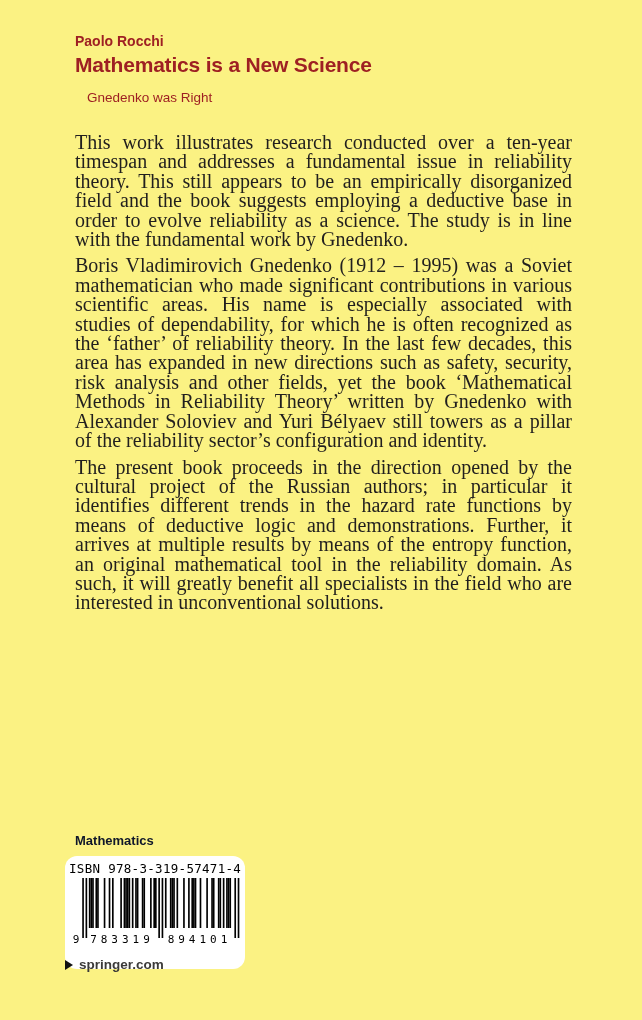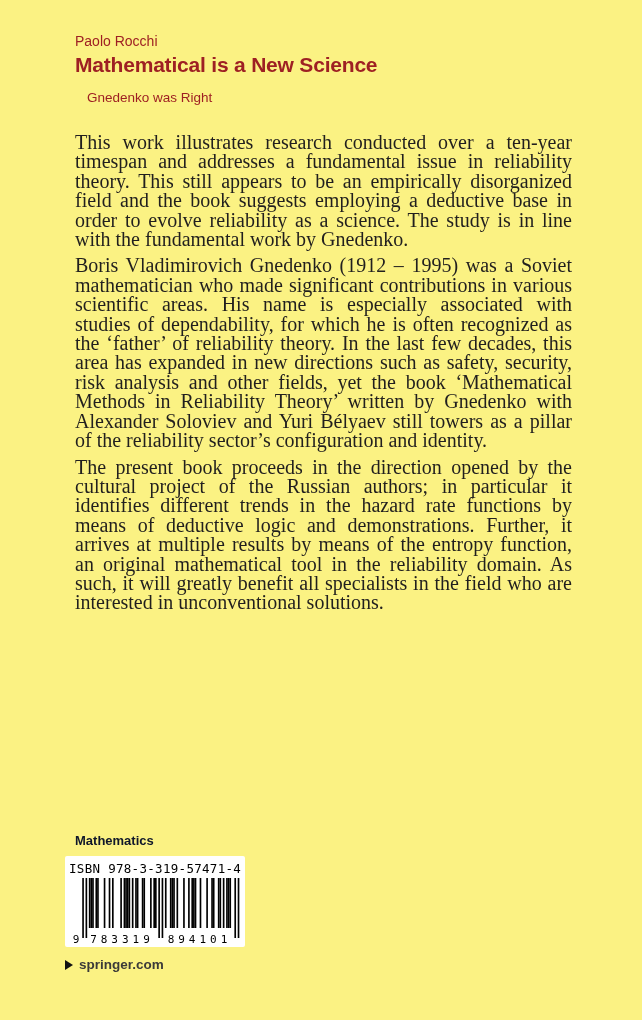--- a/index.html
+++ b/index.html
@@ -19,21 +19,21 @@
   .header {
     position: absolute;
     top: 32px;
     left: 75px;
     width: 500px;
     color: #9e2023;
   }
   .author {
     font-size: 14px;
     line-height: 18px;
-    font-weight: 400;
+    font-weight: 700;
     margin: 0 0 2px 0;
   }
   .title {
     font-size: 21px;
     line-height: 25px;
     font-weight: 700;
     letter-spacing: -0.2px;
     margin: 0 0 4px 0;
   }
   .subtitle {
@@ -69,23 +69,23 @@
     font-size: 13px;
     font-weight: 700;
     color: #0f172a;
   }
 
   .barcode-box {
     position: absolute;
     top: 856px;
     left: 65px;
     width: 180px;
-    height: 91px;
+    height: 113px;
     background: #ffffff;
-    border-radius: 2px;
+    border-radius: 12px;
     box-sizing: border-box;
     padding: 5px 4px 4px 4px;
   }
   .isbn-label {
     font-family: "DejaVu Sans Mono", "Liberation Mono", monospace;
     font-size: 12.5px;
     line-height: 15px;
     letter-spacing: 0.3px;
     color: #000;
     text-align: center;
@@ -139,21 +139,21 @@
     color: #3b3a39;
   }
 </style>
 </head>
 <body>
 
 <div class="cover">
 
   <div class="header">
     <p class="author">Paolo Rocchi</p>
-    <h1 class="title">Mathematical is a New Science</h1>
+    <h1 class="title">Mathematics is a New Science</h1>
     <p class="subtitle">Gnedenko was Right</p>
   </div>
 
   <div class="blurb">
     <p>This work illustrates research conducted over a ten-year timespan and addresses a fun­damental issue in reliability theory. This still appears to be an empirically disorganized field and the book suggests employing a deductive base in order to evolve reliability as a science. The study is in line with the fundamental work by Gnedenko.</p>
     <p>Boris Vladimirovich Gnedenko (1912 – 1995) was a Soviet mathematician who made significant contributions in various scientific areas. His name is especially associated with studies of dependability, for which he is often recognized as the ‘father’ of reli­ability theory. In the last few decades, this area has expanded in new directions such as safety, security, risk analysis and other fields, yet the book ‘Mathematical Methods in Reliability Theory’ written by Gnedenko with Alexander Soloviev and Yuri Bélyaev still towers as a pillar of the reliability sector’s configuration and identity.</p>
     <p>The present book proceeds in the direction opened by the cultural project of the Rus­sian authors; in particular it identifies different trends in the hazard rate functions by means of deductive logic and demonstrations. Further, it arrives at multiple results by means of the entropy function, an original mathematical tool in the reliability domain. As such, it will greatly benefit all specialists in the field who are interested in uncon­ventional solutions.</p>
   </div>
 
   <div class="category">Mathematics</div>

